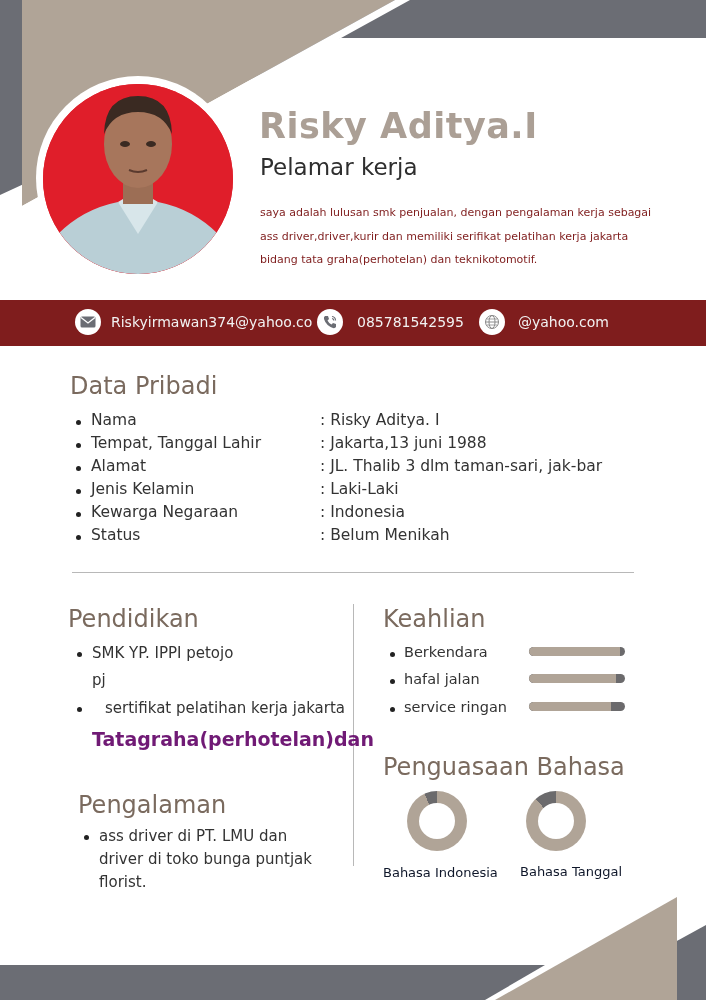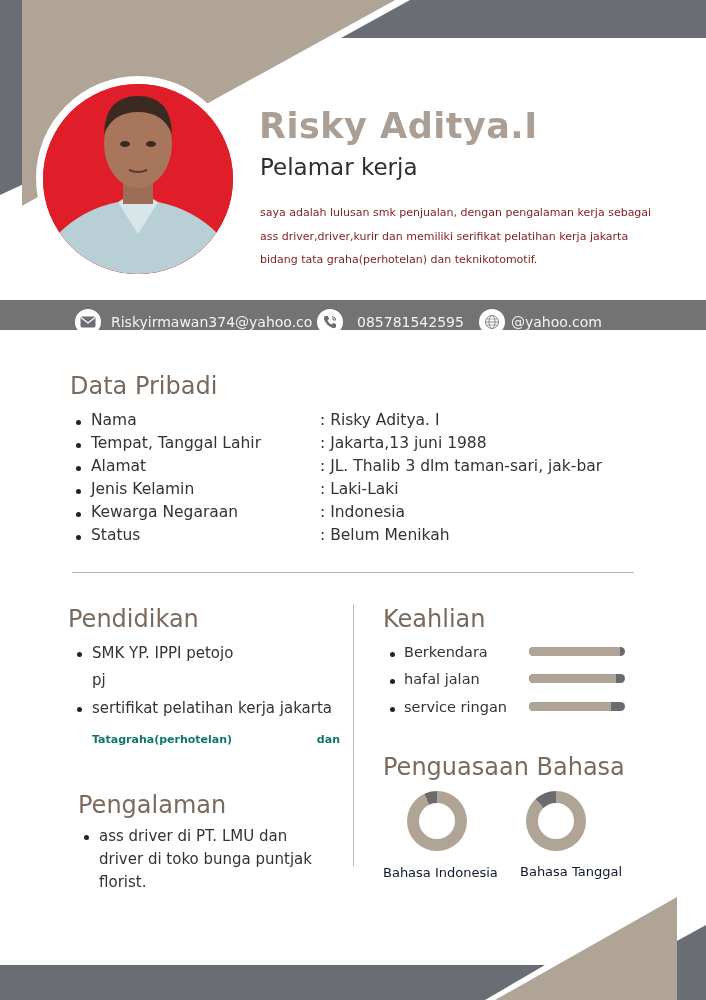--- a/index.html
+++ b/index.html
@@ -24,22 +24,22 @@
   .role {
     position: absolute; left: 260px; top: 154px;
     font-size: 23px; color: #2e2e2e;
   }
   .summary {
     position: absolute; left: 260px; top: 201px; width: 400px;
     font-size: 11px; line-height: 23.5px; color: #7f1d1d;
   }
 
   .contact-bar {
-    position: absolute; left: 0; top: 300px; width: 706px; height: 30px;
-    background: #737373; display: flex; align-items: center;
+    position: absolute; left: 0; top: 300px; width: 706px; height: 46px;
+    background: #7f1d1d; display: flex; align-items: center;
   }
   .contact-item { position: absolute; top: 0; height: 43px; display: flex; align-items: center; }
   .c-icon {
     width: 26px; height: 26px; border-radius: 50%; background: #ffffff;
     display: flex; align-items: center; justify-content: center;
   }
   .c-text { color: #f2f2f2; font-size: 14px; margin-left: 10px; white-space: nowrap; }
 
   .section-title { position: absolute; font-size: 24px; color: #7a6a5e; }
   .bullet-list { position: absolute; list-style: none; }
@@ -139,21 +139,21 @@
   <div class="contact-item" style="left:479px;">
     <span class="c-icon">
       <svg width="16" height="16" viewBox="0 0 16 16">
           <circle cx="8" cy="8" r="6.5" stroke="#8a8a8a" stroke-width="1" fill="none"></circle>
           <ellipse cx="8" cy="8" rx="3" ry="6.5" stroke="#8a8a8a" stroke-width="1" fill="none"></ellipse>
           <line x1="1.5" y1="8" x2="14.5" y2="8" stroke="#8a8a8a" stroke-width="1"></line>
           <line x1="2.5" y1="5" x2="13.5" y2="5" stroke="#8a8a8a" stroke-width="0.8"></line>
           <line x1="2.5" y1="11" x2="13.5" y2="11" stroke="#8a8a8a" stroke-width="0.8"></line>
         </svg>
     </span>
-    <span class="c-text" style="margin-left:6px;">@yahoo.com</span>
+    <span class="c-text" style="margin-left:13px;">@yahoo.com</span>
   </div>
 </div>
 
 <div class="section-title" style="left:70px; top:372px;">Data Pribadi</div>
 
 <div class="dp-row" style="top:411px;">
   <span class="dot"></span>
   <span class="dp-label">Nama</span>
   <span class="dp-value">: Risky Aditya. I</span>
 </div>
@@ -185,25 +185,25 @@
 
 <div class="hr"></div>
 <div class="vr"></div>
 
 <div class="section-title" style="left:68px; top:605px;">Pendidikan</div>
 <ul class="bullet-list edu" style="left:75px; top:642px; width:270px;">
   <li>
     <span>SMK YP. IPPI petojo</span><br>
     <span style="display:inline-block; margin-top:4px;">pj</span>
   </li>
-  <li style="margin-top:5px;">
+  <li style="margin-top:5px;text-align:right;">
     <span>sertifikat pelatihan kerja jakarta</span>
   </li>
 </ul>
-<div style="position:absolute; left:92px; top:728px; width:248px; font-size:11px; font-weight:bold; color:#0f766e; line-height:23px;">
+<div style="position:absolute; left:92px; top:728px; width:248px; font-size:19px; font-weight:bold; color:#701a75; line-height:23px;">
   <div style="display:flex; justify-content:space-between;">
     <span>Tatagraha(perhotelan)</span>
     <span>dan</span>
   </div>
 </div>
 
 <div class="section-title" style="left:78px; top:791px;">Pengalaman</div>
 <ul class="bullet-list exp" style="left:82px; top:825px; width:230px;">
   <li>ass driver di PT. LMU dan driver di toko bunga puntjak florist.</li>
 </ul>

